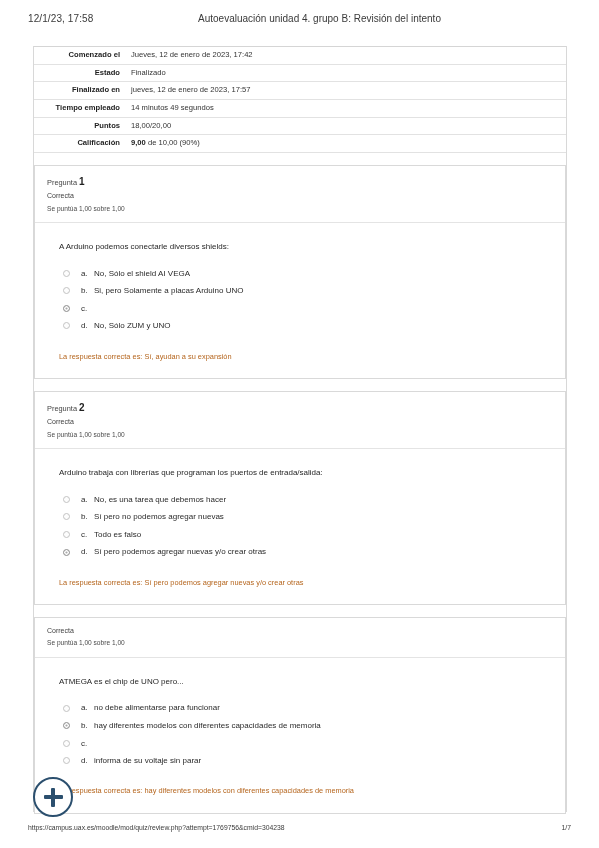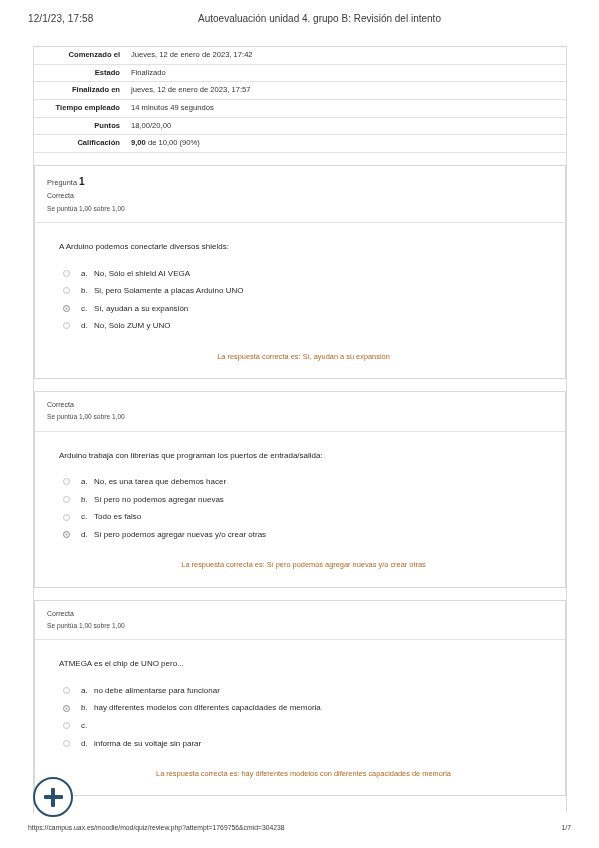--- a/index.html
+++ b/index.html
@@ -143,21 +143,20 @@
     flex: 0 0 13px;
     color: #2a2a2a;
   }
   .ans-text { flex: 1 1 auto; }
 
   .feedback {
     margin-top: 16px;
     font-size: 7.4px;
     color: #b5651d;
     line-height: 1.4;
-    text-align: center;
   }
 
   
   .fab {
     position: absolute;
     left: 33px; top: 777px;
     width: 40px; height: 40px;
     border-radius: 50%;
     border: 2px solid #2b4f6e;
     background: #ffffff;
@@ -247,69 +246,69 @@
               <span class="ans-text">No, Sólo el shield AI VEGA</span>
             </li>
             <li class="answer">
               <span class="radio"></span>
               <span class="ans-letter">b.</span>
               <span class="ans-text">Si, pero Solamente a placas Arduino UNO</span>
             </li>
             <li class="answer">
               <span class="radio checked"></span>
               <span class="ans-letter">c.</span>
-              <span class="ans-text">Sí, ayudan a su expansión</span>
             </li>
             <li class="answer">
               <span class="radio"></span>
               <span class="ans-letter">d.</span>
               <span class="ans-text">No, Sólo ZUM y UNO</span>
             </li>
           </ul>
           <div class="feedback">La respuesta correcta es: Sí, ayudan a su expansión</div>
+        </div>
+      </div>
+      <div class="question">
+        <div class="q-info">
+          <div class="q-no"><span>Pregunta</span> <b>2</b></div>
+          <div class="q-state">Correcta</div>
+          <div class="q-marks">Se puntúa 1,00 sobre 1,00</div>
+        </div>
+        <div class="q-body">
+          <div class="q-text">Arduino trabaja con librerías que programan los puertos de entrada/salida:</div>
+          <ul class="answers">
+            <li class="answer">
+              <span class="radio"></span>
+              <span class="ans-letter">a.</span>
+              <span class="ans-text">No, es una tarea que debemos hacer</span>
+            </li>
+            <li class="answer">
+              <span class="radio"></span>
+              <span class="ans-letter">b.</span>
+              <span class="ans-text">Sí pero no podemos agregar nuevas</span>
+            </li>
+            <li class="answer">
+              <span class="radio"></span>
+              <span class="ans-letter">c.</span>
+              <span class="ans-text">Todo es falso</span>
+            </li>
+            <li class="answer">
+              <span class="radio checked"></span>
+              <span class="ans-letter">d.</span>
+              <span class="ans-text">Sí pero podemos agregar nuevas y/o crear otras</span>
+            </li>
+          </ul>
+          <div class="feedback">La respuesta correcta es: Sí pero podemos agregar nuevas y/o crear otras</div>
         </div>
       </div>
       <div class="question">
         <div class="q-info">
           <div class="q-state">Correcta</div>
           <div class="q-marks">Se puntúa 1,00 sobre 1,00</div>
         </div>
         <div class="q-body">
-          <div class="q-text">Arduino trabaja con librerías que programan los puertos de entrada/salida:</div>
-          <ul class="answers">
-            <li class="answer">
-              <span class="radio"></span>
-              <span class="ans-letter">a.</span>
-              <span class="ans-text">No, es una tarea que debemos hacer</span>
-            </li>
-            <li class="answer">
-              <span class="radio"></span>
-              <span class="ans-letter">b.</span>
-              <span class="ans-text">Sí pero no podemos agregar nuevas</span>
-            </li>
-            <li class="answer">
-              <span class="radio"></span>
-              <span class="ans-letter">c.</span>
-              <span class="ans-text">Todo es falso</span>
-            </li>
-            <li class="answer">
-              <span class="radio checked"></span>
-              <span class="ans-letter">d.</span>
-              <span class="ans-text">Sí pero podemos agregar nuevas y/o crear otras</span>
-            </li>
-          </ul>
-          <div class="feedback">La respuesta correcta es: Sí pero podemos agregar nuevas y/o crear otras</div>
-        </div>
-      </div>
-      <div class="question">
-        <div class="q-info">
-          <div class="q-state">Correcta</div>
-          <div class="q-marks">Se puntúa 1,00 sobre 1,00</div>
-        </div>
-        <div class="q-body">
           <div class="q-text">ATMEGA es el chip de UNO pero...</div>
           <ul class="answers">
             <li class="answer">
               <span class="radio"></span>
               <span class="ans-letter">a.</span>
               <span class="ans-text">no debe alimentarse para funcionar</span>
             </li>
             <li class="answer">
               <span class="radio checked"></span>
               <span class="ans-letter">b.</span>

